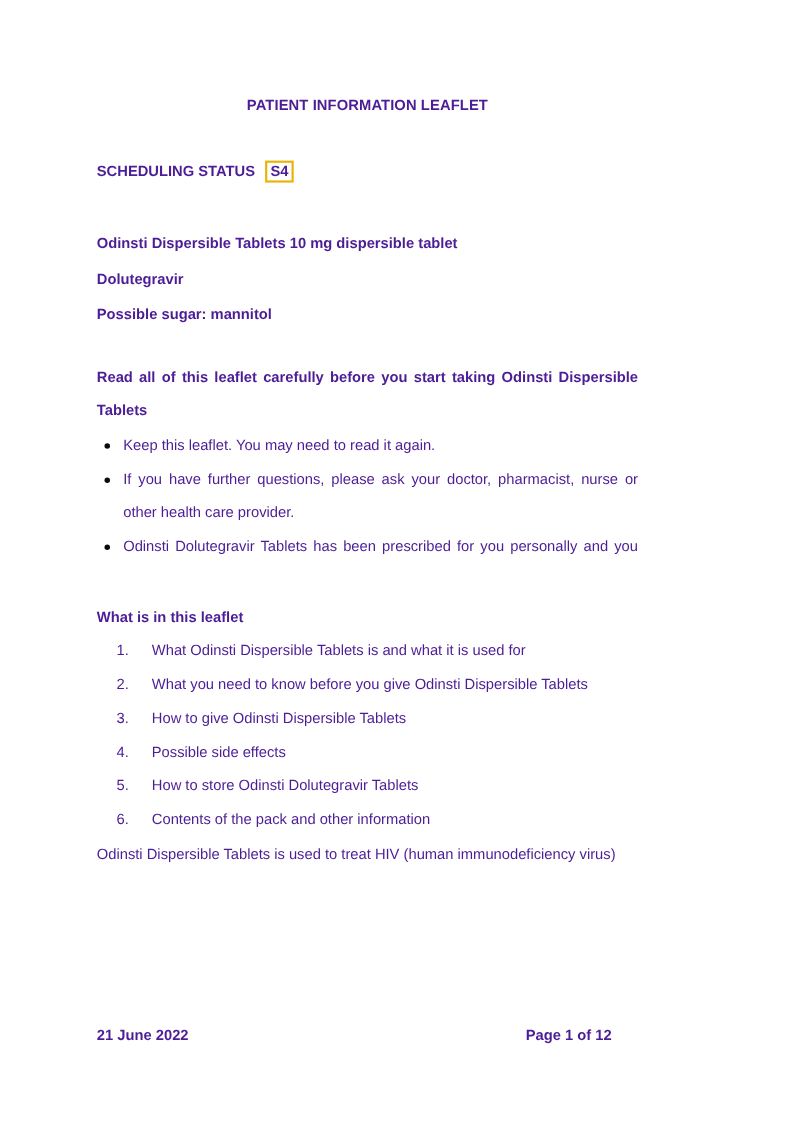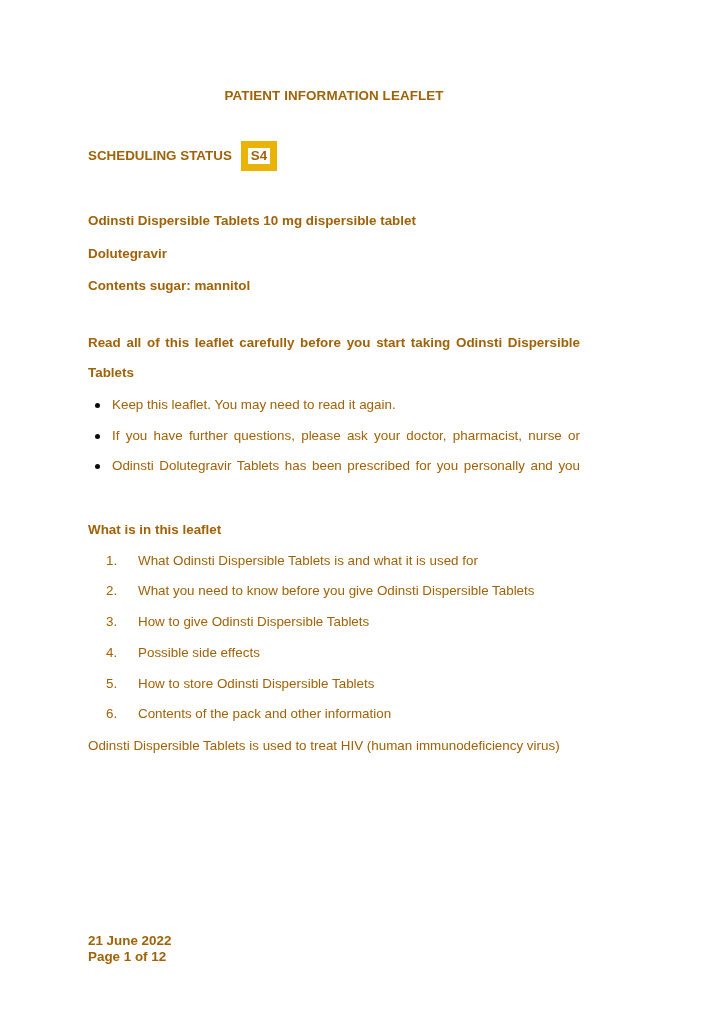--- a/index.html
+++ b/index.html
@@ -3,21 +3,21 @@
 <meta charset="utf-8">
 <style>
   html, body { margin: 0; padding: 0; background: #e8e8e8; }
   .page {
     position: relative;
     width: 724px;
     height: 1024px;
     background: #ffffff;
     font-family: "Liberation Sans", sans-serif;
     font-size: 13.4px;
-    color: #a16207;
+    color: #4c1d95;
     overflow: hidden;
     margin: 0 auto;
   }
   .content {
     position: absolute;
     left: 88px;
     top: 0;
     width: 492px;
   }
   .doc-title {
@@ -27,21 +27,21 @@
     line-height: 31px;
     letter-spacing: 0.1px;
   }
   .scheduling-row {
     margin-top: 29px;
     line-height: 31px;
     font-weight: bold;
   }
   .s4-box {
     display: inline-block;
-    border: 7px solid #eab308;
+    border: 2px solid #eab308;
     padding: 0px 3px;
     margin-left: 9px;
     line-height: 16px;
     font-weight: bold;
   }
   .product-block {
     margin-top: 34px;
     text-align: left;
     font-weight: bold;
     line-height: 32.5px;
@@ -99,52 +99,52 @@
   .tline.last { text-align-last: left; }
   .footer {
     position: absolute;
     left: 88px;
     top: 933px;
     width: 468px;
     display: flex;
     justify-content: space-between;
     font-weight: bold;
     line-height: 16px;
-    flex-direction: column;
   }
 </style>
 </head>
 <body>
 
 <div class="page">
   <div class="content">
 
     <div class="doc-title">PATIENT INFORMATION LEAFLET</div>
 
     <div class="scheduling-row">
       <span>SCHEDULING STATUS</span><span class="s4-box">S4</span>
     </div>
 
     <div class="product-block">
       <div>Odinsti Dispersible Tablets 10 mg dispersible tablet</div>
       <div>Dolutegravir</div>
-      <div>Contents sugar: mannitol</div>
+      <div>Possible sugar: mannitol</div>
     </div>
 
     <div class="read-heading">
         <div class="tline">Read all of this leaflet carefully before you start taking Odinsti Dispersible</div>
         <div class="tline last">Tablets</div>
       </div>
 
     <ul class="bullet-list">
       <li class="bullet-item">
           <div class="tline last">Keep this leaflet. You may need to read it again.</div>
         </li>
       <li class="bullet-item">
           <div class="tline">If you have further questions, please ask your doctor, pharmacist, nurse or</div>
+          <div class="tline last">other health care provider.</div>
         </li>
       <li class="bullet-item">
           <div class="tline">Odinsti Dolutegravir Tablets has been prescribed for you personally and you</div>
         </li>
     </ul>
 
     <div class="toc-heading">What is in this leaflet</div>
 
     <ol class="toc-list">
       <li class="toc-item">
@@ -158,21 +158,21 @@
       <li class="toc-item">
         <span class="toc-num">3.</span>
         <span>How to give Odinsti Dispersible Tablets</span>
       </li>
       <li class="toc-item">
         <span class="toc-num">4.</span>
         <span>Possible side effects</span>
       </li>
       <li class="toc-item">
         <span class="toc-num">5.</span>
-        <span>How to store Odinsti Dispersible Tablets</span>
+        <span>How to store Odinsti Dolutegravir Tablets</span>
       </li>
       <li class="toc-item">
         <span class="toc-num">6.</span>
         <span>Contents of the pack and other information</span>
       </li>
     </ol>
 
 
     <div class="section-body">Odinsti Dispersible Tablets is used to treat HIV (human immunodeficiency virus)</div>
 

